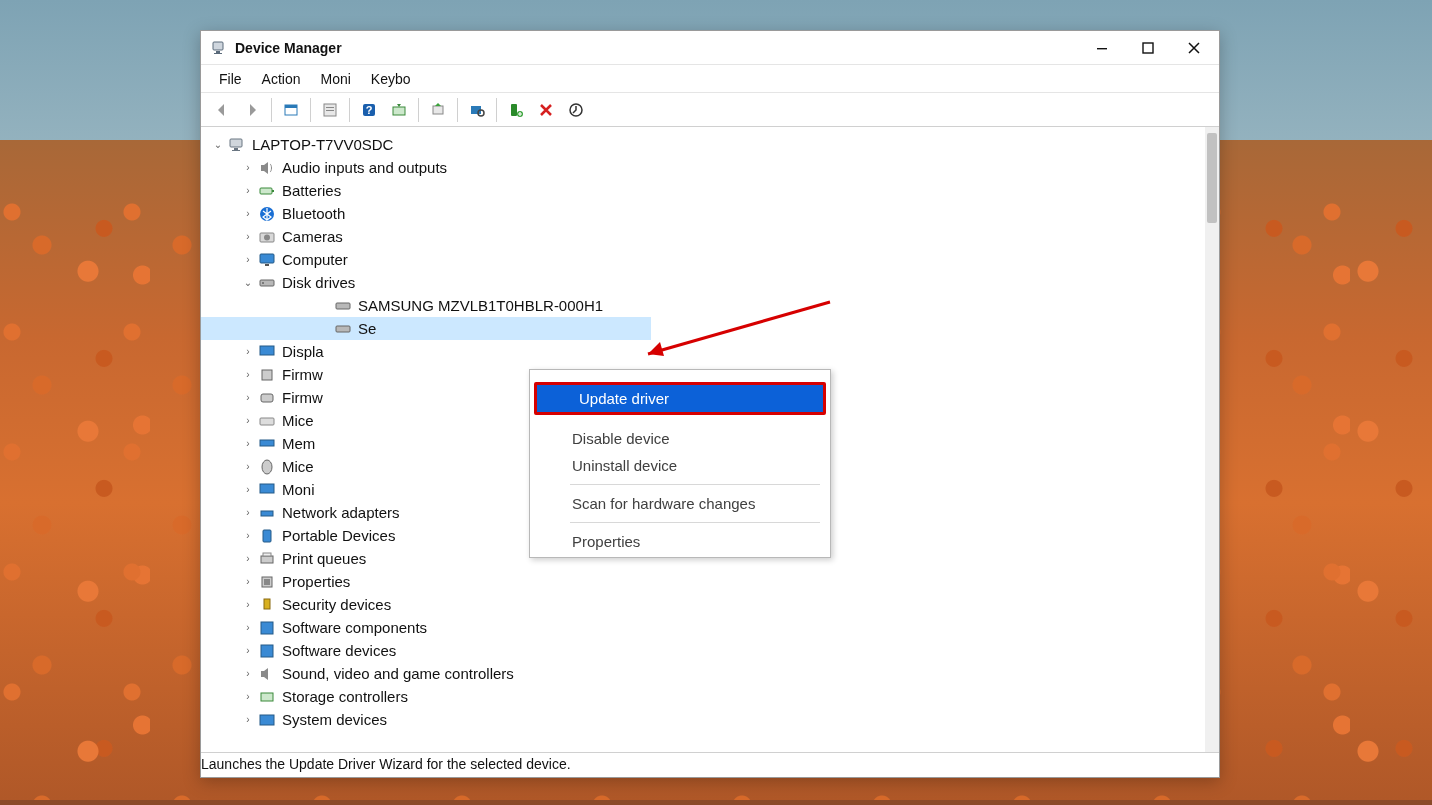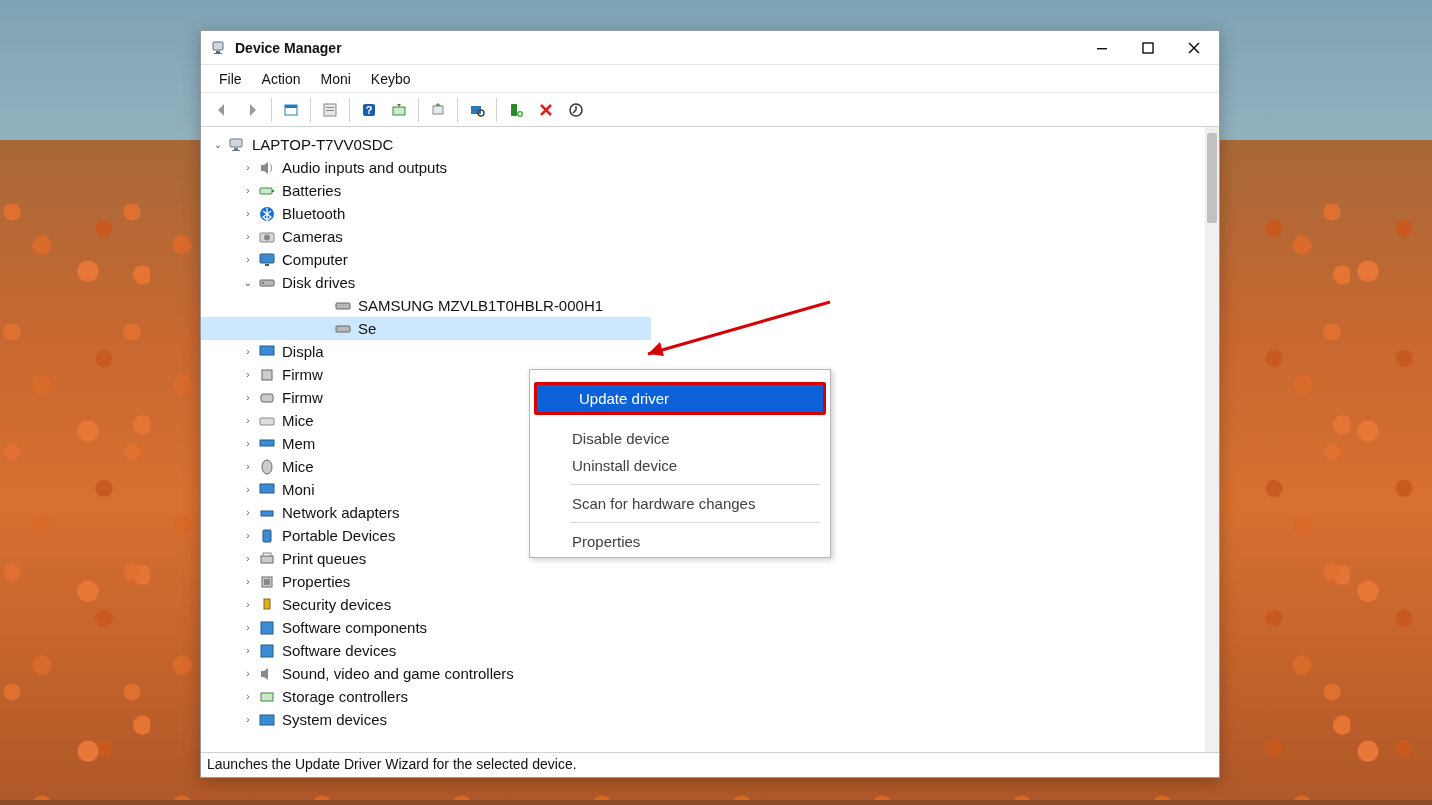--- a/index.html
+++ b/index.html
@@ -62,21 +62,21 @@
 .scrollbar .thumb { position:absolute; left:2px; right:2px; top:6px; height:90px; background:#c1c1c1; border-radius:2px;}
 
 .node { display:flex; align-items:center; height:23px; font-size:15px; color:#111; padding-right:8px; white-space:nowrap;}
 .expander { width:14px; height:14px; display:flex; align-items:center; justify-content:center; color:#666; font-size:10px; margin-right:3px;}
 .node .icon { width:18px; height:18px; margin-right:6px; display:flex; align-items:center; justify-content:center;}
 .indent-0 { padding-left:10px; }
 .indent-1 { padding-left:40px; }
 .indent-2 { padding-left:116px; }
 .selected-device { background:#cce8ff; }
 
-.statusbar { height:24px; padding:3px 6px; font-size:14px; color:#111; background:#fff; }
+.statusbar { height:24px; padding:3px 0; font-size:14px; color:#111; background:#fff; }
 
 .context-menu {
   position:absolute;
   left:328px; top:338px;
   width:302px;
   background:#fff;
   border:1px solid #b8b8b8;
   box-shadow:2px 2px 6px rgba(0,0,0,.2);
   padding:2px 0;
   z-index:10;

